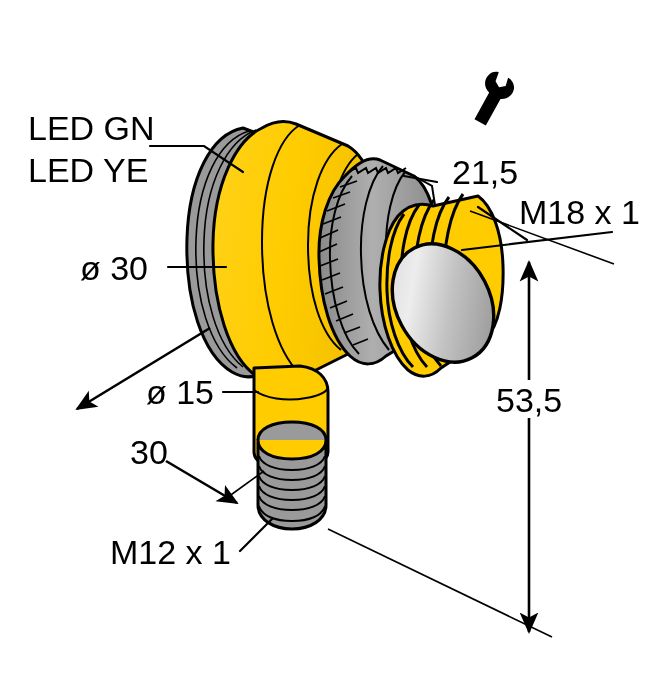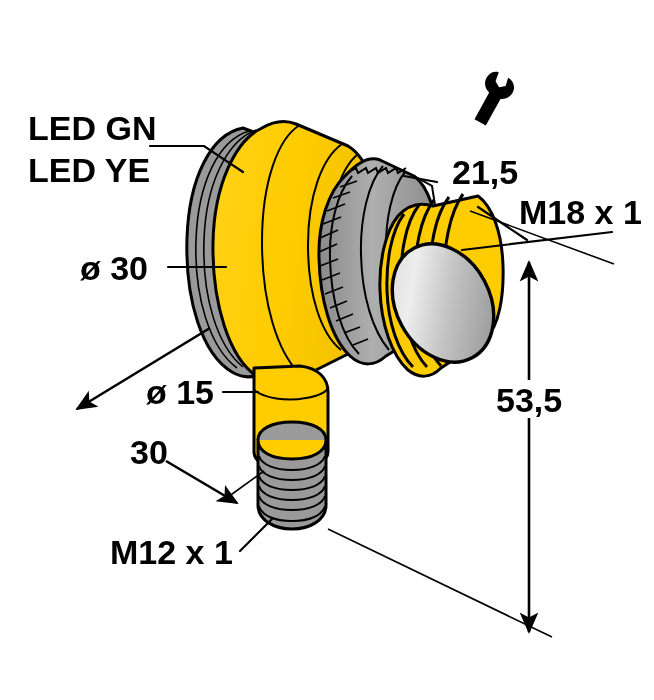--- a/index.html
+++ b/index.html
@@ -10,21 +10,20 @@
   }
   body {
     font-family: "Liberation Sans", sans-serif;
   }
   #stage {
     position: relative;
     width: 654px;
     height: 700px;
     background: #ffffff;
     overflow: hidden;
-    font-weight: bold;
   }
   #drawing {
     position: absolute;
     left: 0;
     top: 0;
     width: 654px;
     height: 700px;
   }
   .dimtext {
     font-family: "Liberation Sans", sans-serif;

